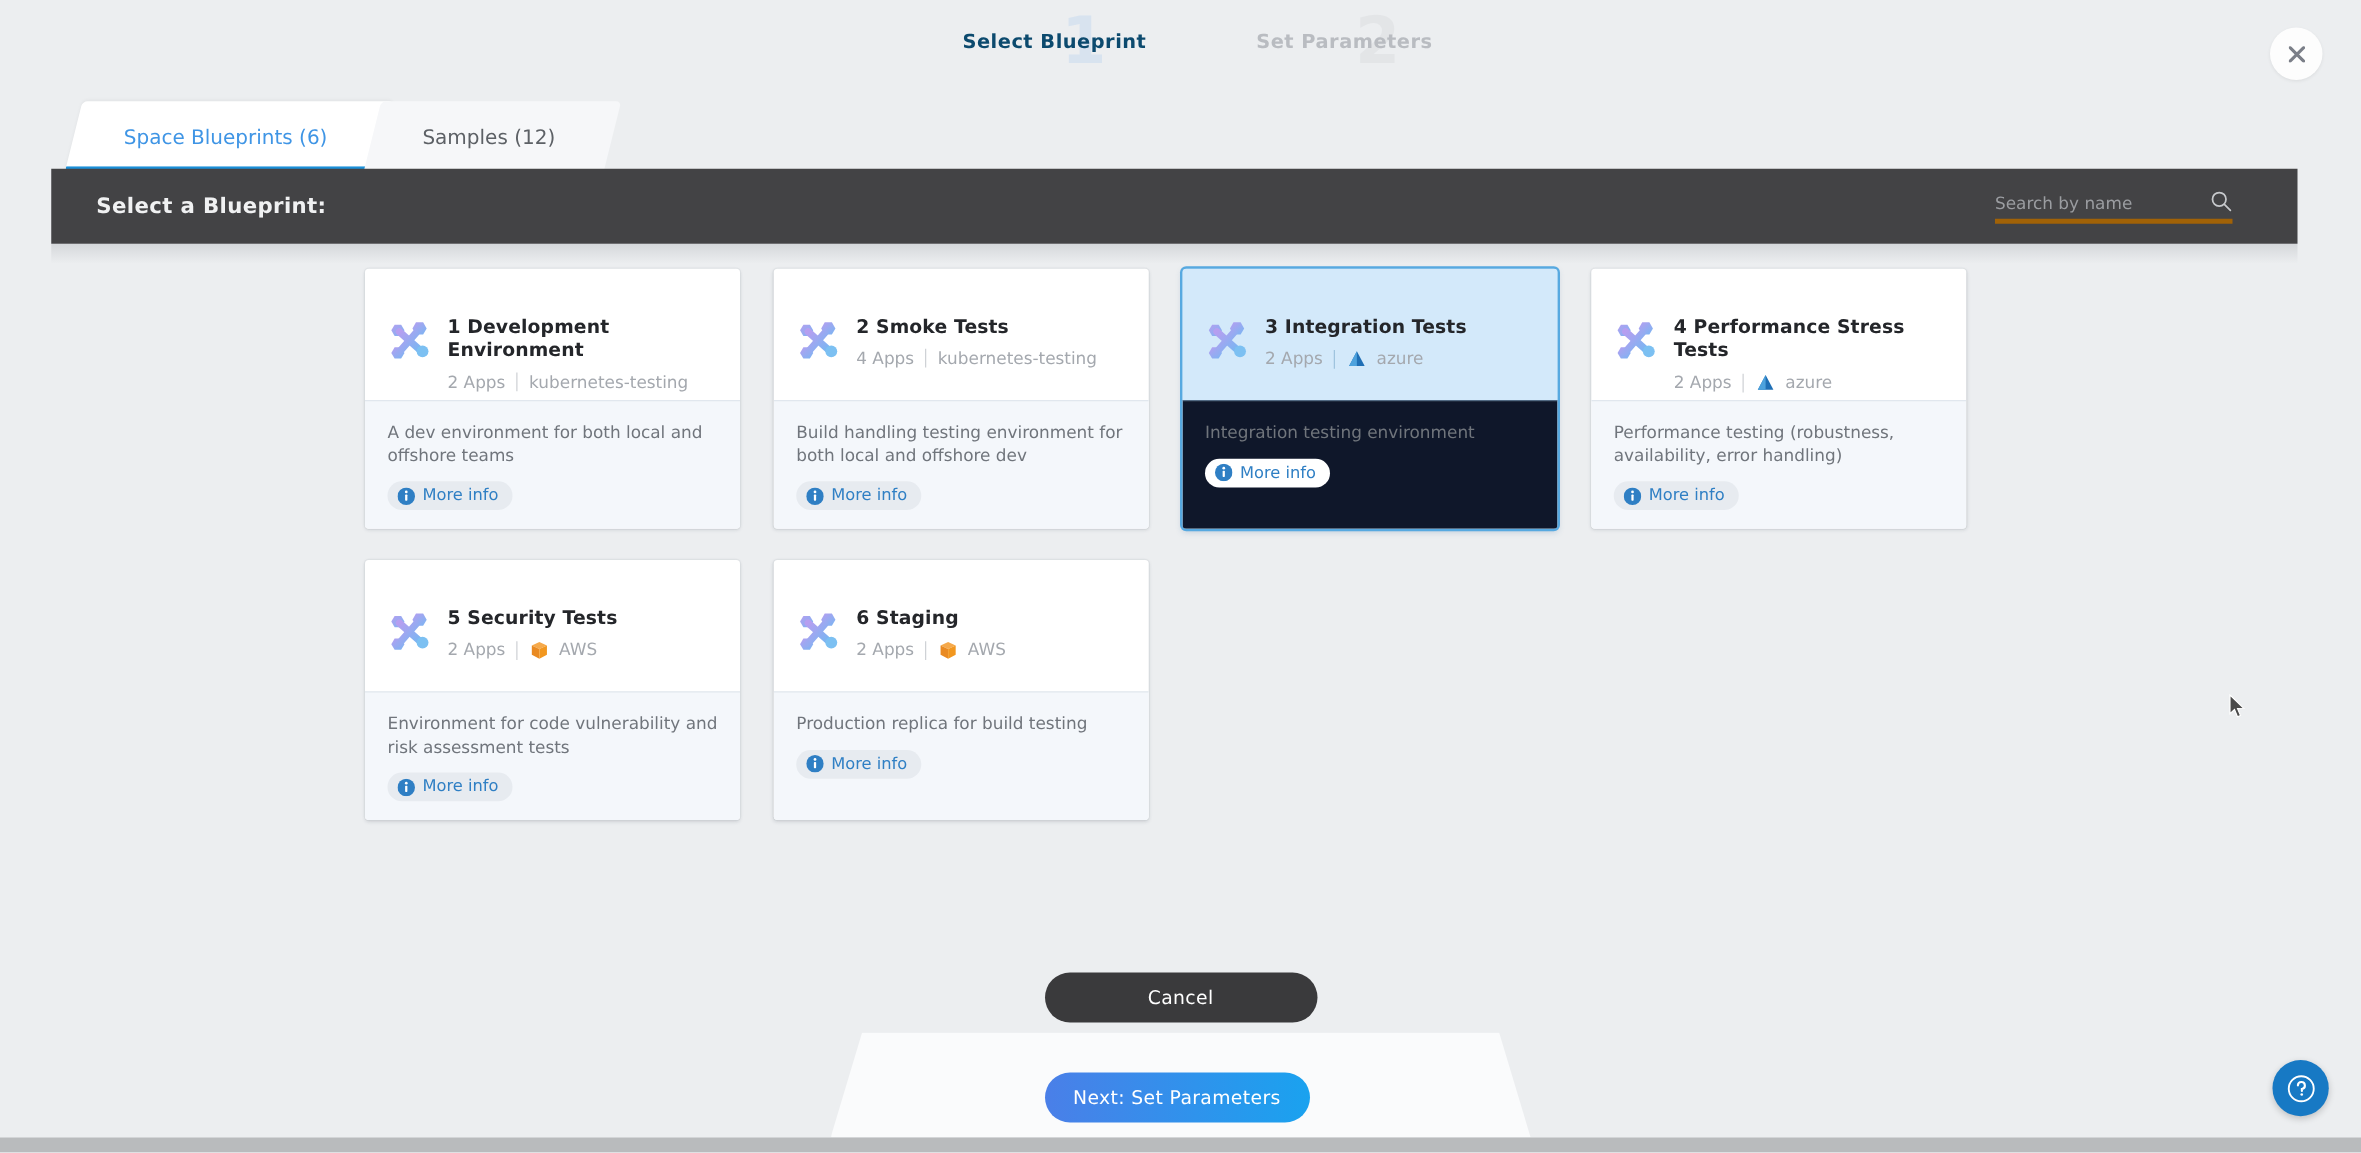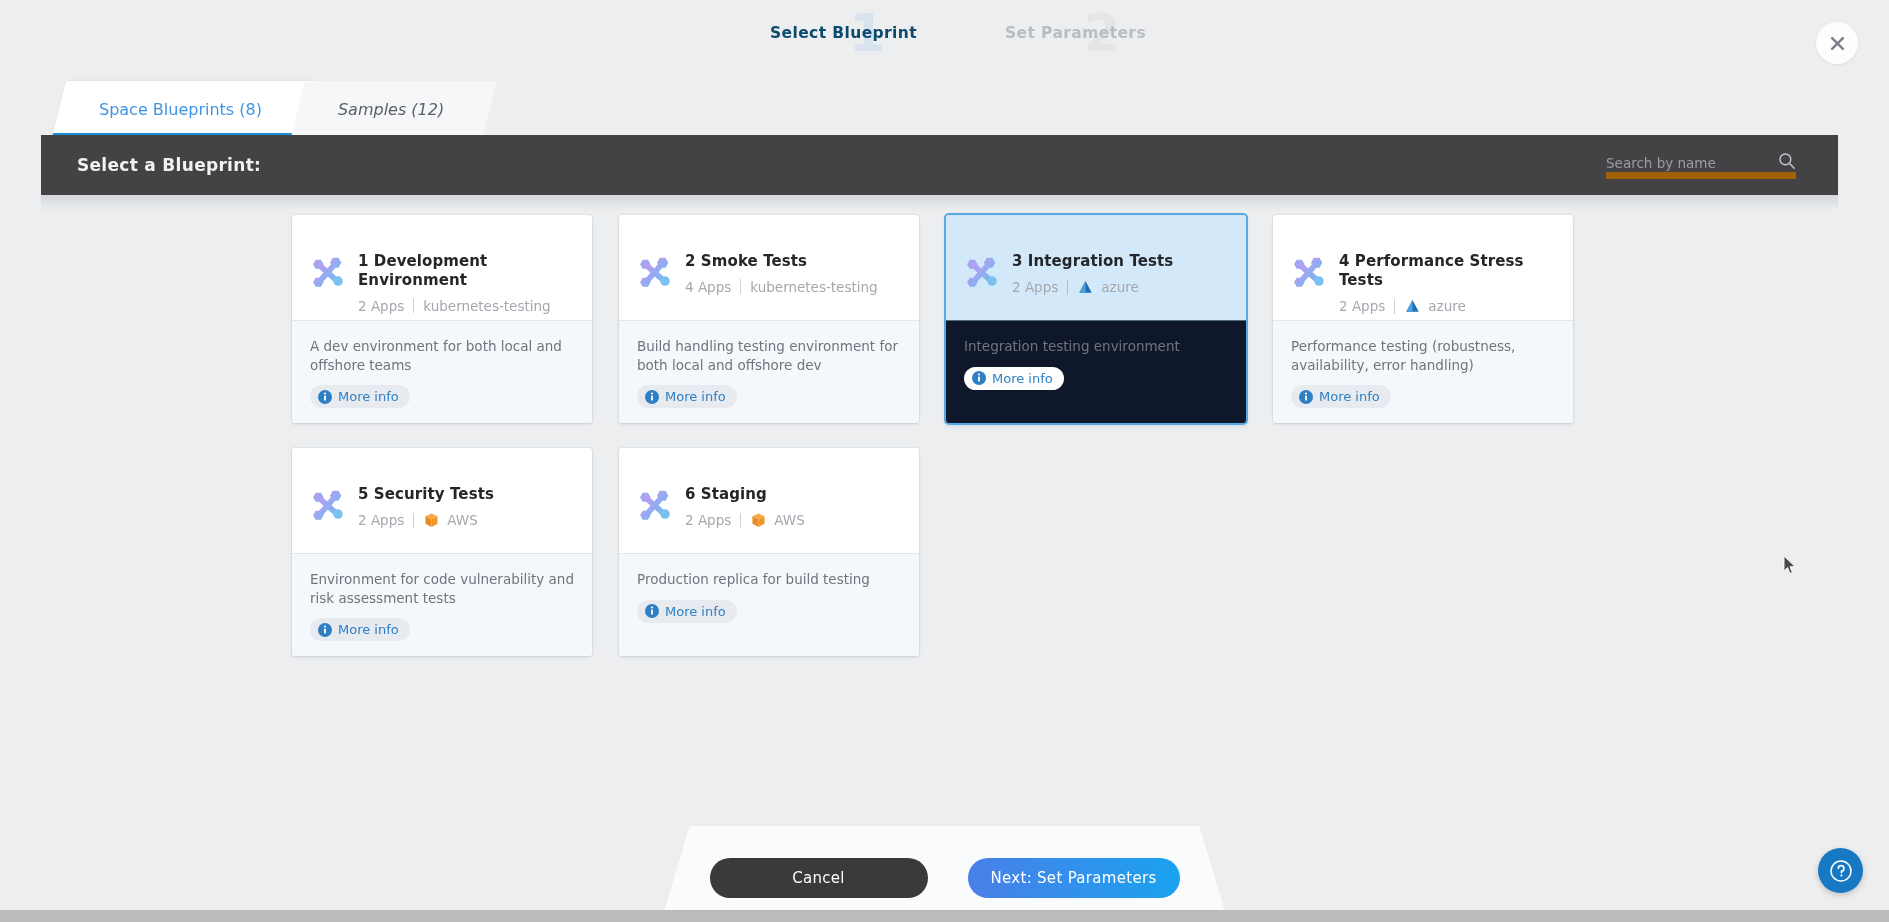--- a/index.html
+++ b/index.html
@@ -90,35 +90,35 @@
   .tab-active .tabbg {
     background: #ffffff;
     border-bottom: 4px solid #1a8fd8;
     box-shadow: 0 -1px 3px rgba(0,0,0,.05);
   }
   .tab-active .tablabel { color: #3f95e5; }
   .tab-inactive { margin-left: -10px; }
   .tab-inactive .tabbg {
     background: #f6f7f9;
   }
-  .tab-inactive .tablabel { color: #5d6166; font-style: italic; }
+  .tab-inactive .tablabel { color: #5d6166; }
 
   .panel-head {
     position: absolute; left: 0; top: 56px;
     width: 1797px; height: 60px;
     background: #434345;
   }
   .panel-head-title {
     position: absolute; left: 36px; top: 0; line-height: 60px;
     color: #f0f1f2; font-size: 17px; font-weight: 700; letter-spacing: .3px;
   }
   .searchbox {
-    position: absolute; right: 42px; top: 16px;
+    position: absolute; right: 52px; top: 16px;
     width: 190px; height: 28px;
-    border-bottom: 7px solid #a16207;
+    border-bottom: 4px solid #a16207;
     margin-left: 15px;
   }
   .searchbox input {
     position: absolute; left: 0; top: 0;
     width: 160px; height: 24px;
     background: transparent; border: none; outline: none;
     color: #dcdde0; font-size: 13.5px;
     font-family: "DejaVu Sans", sans-serif;
   }
   .searchbox input::placeholder { color: #9b9da1; }
@@ -199,21 +199,21 @@
   .footer-plate {
     position: absolute; left: 50%; bottom: 12px;
     transform: translateX(-50%);
     width: 560px; height: 84px;
     background: #fafbfc;
     clip-path: polygon(4.5% 0%, 95.5% 0%, 100% 100%, 0% 100%);
   }
   .footer-btns {
     position: absolute; left: 50%; bottom: 24px;
     transform: translateX(-50%);
-    display: flex; gap: 40px;
+    display: flex; gap: 40px; flex-direction: column;
   }
   .btn {
     height: 40px; border-radius: 20px; border: none;
     font-size: 15px; cursor: pointer; color: #fff;
     font-family: "DejaVu Sans", sans-serif;
     letter-spacing: .3px;
   }
   .btn-cancel { width: 218px; background: #3a3a3c; }
   .btn-next {
     width: 212px;
@@ -256,21 +256,21 @@
       <svg viewBox="0 0 12 12">
         <path d="M1 1 L11 11 M11 1 L1 11" stroke="#7b7f88" stroke-width="2.3" stroke-linecap="round" fill="none"></path>
       </svg>
     </button>
   </div>
 
   <div class="panel">
     <div class="tabs">
       <button class="tab tab-active">
         <span class="tabbg"></span>
-        <span class="tablabel">Space Blueprints (8)</span>
+        <span class="tablabel">Space Blueprints (6)</span>
       </button>
       <button class="tab tab-inactive">
         <span class="tabbg"></span>
         <span class="tablabel">Samples (12)</span>
       </button>
     </div>
 
     <div class="panel-head">
       <div class="panel-head-title">Select a Blueprint:</div>
       <div class="searchbox">

